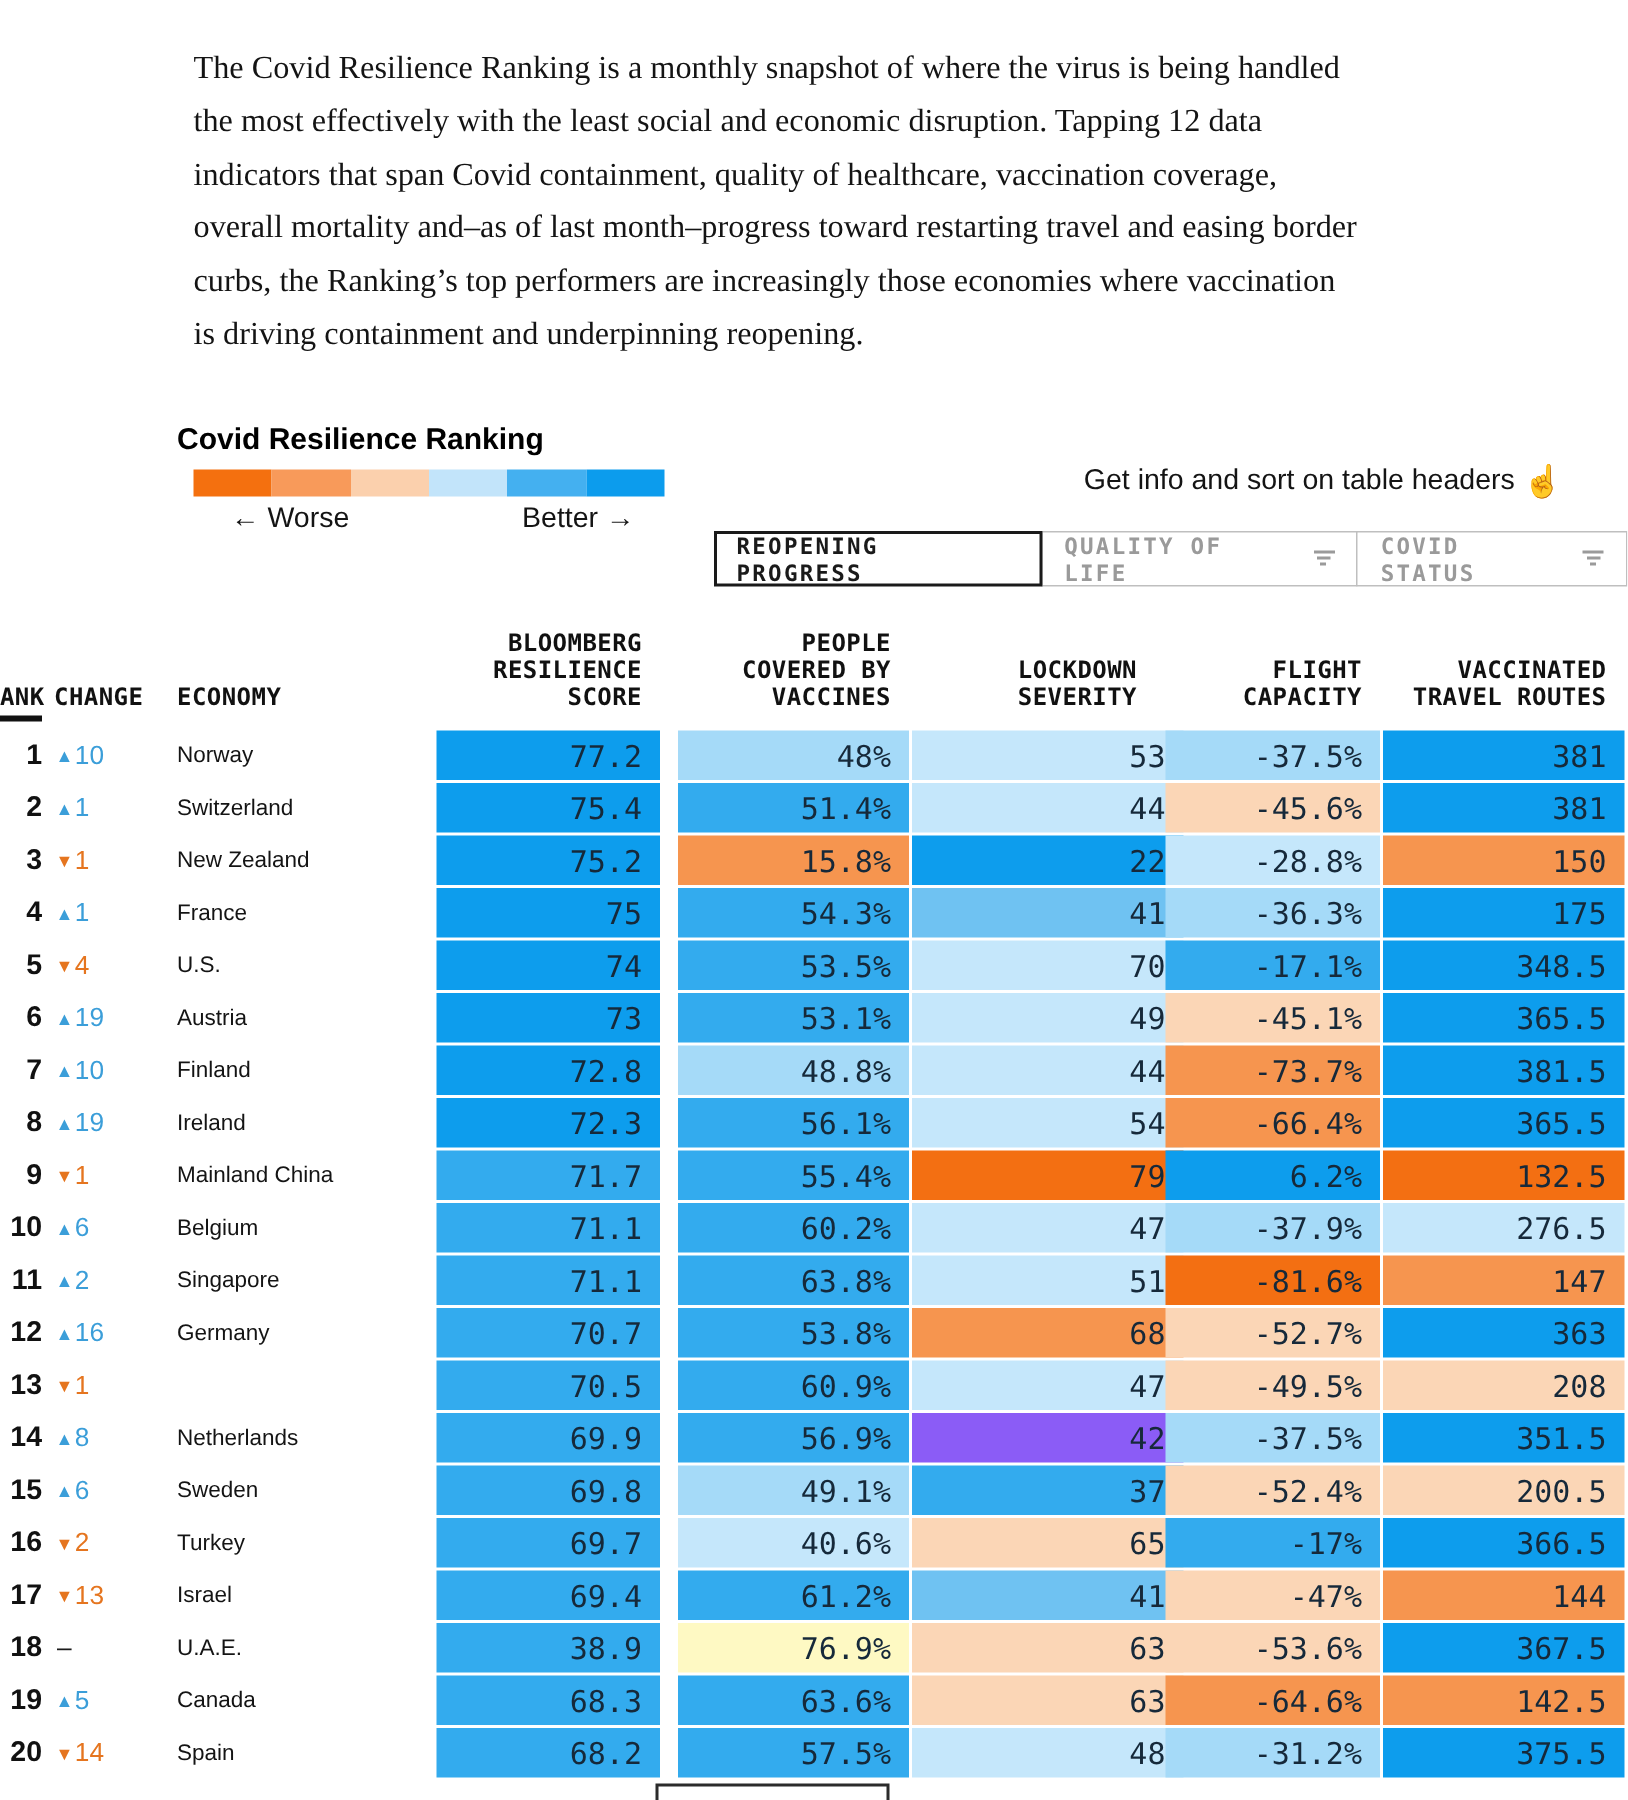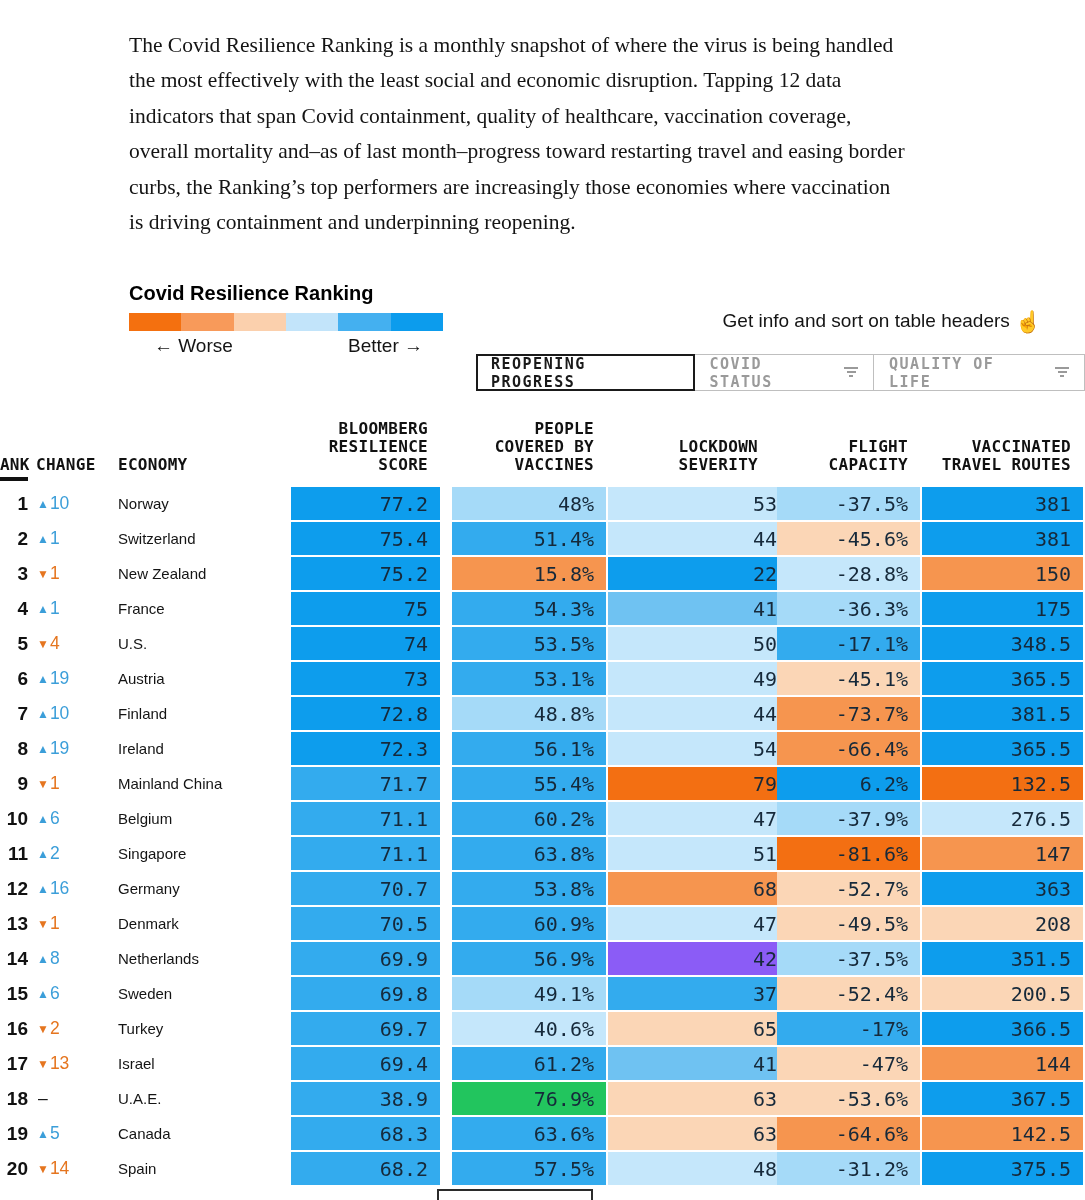--- a/index.html
+++ b/index.html
@@ -4,21 +4,21 @@
 <style>
   html,body{margin:0;padding:0;background:#fff;}
   #app{position:relative;width:1085px;height:1200px;overflow:hidden;background:#fff;
        font-family:"Liberation Sans",sans-serif;color:#111;}
 
   
   .intro{position:absolute;left:129px;top:6px;width:778px;
          font-family:"Liberation Serif",serif;font-size:21.5px;line-height:35.5px;color:#141414;}
 
   
-  .legend-title{position:absolute;left:129px;top:282px;font-size:20px;font-weight:bold;color:#000;}
+  .legend-title{position:absolute;left:118px;top:282px;font-size:20px;font-weight:bold;color:#000;}
   .gradient{position:absolute;left:129px;top:313px;width:314px;height:18px;display:flex;}
   .gradient span{flex:1 1 0;height:100%;}
   .legend-labels{position:absolute;left:129px;top:334px;width:314px;height:20px;overflow:hidden;
                  display:flex;justify-content:space-between;font-size:19px;line-height:24px;color:#141414;}
   .legend-labels .worse{padding-left:25px;}
   .legend-labels .better{padding-right:20px;}
 
   
   .info-hint{position:absolute;top:310px;right:43px;font-size:19px;color:#141414;display:flex;align-items:center;gap:6px;}
   .hand-ico{font-size:21px;line-height:21px;}
@@ -94,29 +94,29 @@
   <div class="info-hint">
     <span>Get info and sort on table headers</span>
     <span class="hand-ico">☝</span>
   </div>
 
   <div class="tabs">
     <div class="tab active">
       <span>REOPENING PROGRESS</span>
     </div>
     <div class="tab">
+      <span>QUALITY OF LIFE</span>
+      <span class="filter-ico">
+          <i></i>
+          <i></i>
+          <i></i>
+        </span>
+    </div>
+    <div class="tab">
       <span>COVID STATUS</span>
-      <span class="filter-ico">
-          <i></i>
-          <i></i>
-          <i></i>
-        </span>
-    </div>
-    <div class="tab">
-      <span>QUALITY OF LIFE</span>
       <span class="filter-ico">
           <i></i>
           <i></i>
           <i></i>
         </span>
     </div>
   </div>
 
   <div class="thead">
     <div class="th" id="h-rank">RANK</div>
@@ -189,21 +189,21 @@
 
   <div class="row">
     <div class="cell c-rank">5</div>
     <div class="cell c-change">
       <span class="arrow" style="color: rgb(229, 117, 31);">▼</span>
           <span class="chnum" style="color: rgb(229, 117, 31);">4</span>
     </div>
     <div class="cell c-economy">U.S.</div>
     <div class="cell num c-score" style="background: rgb(13, 157, 237);">74</div>
     <div class="cell num c-vaccines" style="background: rgb(51, 171, 238);">53.5%</div>
-    <div class="cell num c-lockdown" style="background: rgb(197, 231, 251);">50</div>
+    <div class="cell num c-lockdown" style="background: rgb(197, 231, 251);">70</div>
     <div class="cell num c-flight" style="background: rgb(51, 171, 238);">-17.1%</div>
     <div class="cell num c-routes" style="background: rgb(13, 157, 237);">348.5</div>
   </div>
 
   <div class="row">
     <div class="cell c-rank">6</div>
     <div class="cell c-change">
       <span class="arrow" style="color: rgb(59, 158, 217);">▲</span>
           <span class="chnum" style="color: rgb(59, 158, 217);">19</span>
     </div>
@@ -298,21 +298,20 @@
     <div class="cell num c-flight" style="background: rgb(251, 214, 182);">-52.7%</div>
     <div class="cell num c-routes" style="background: rgb(13, 157, 237);">363</div>
   </div>
 
   <div class="row">
     <div class="cell c-rank">13</div>
     <div class="cell c-change">
       <span class="arrow" style="color: rgb(229, 117, 31);">▼</span>
           <span class="chnum" style="color: rgb(229, 117, 31);">1</span>
     </div>
-    <div class="cell c-economy">Denmark</div>
     <div class="cell num c-score" style="background: rgb(51, 171, 238);">70.5</div>
     <div class="cell num c-vaccines" style="background: rgb(51, 171, 238);">60.9%</div>
     <div class="cell num c-lockdown" style="background: rgb(197, 231, 251);">47</div>
     <div class="cell num c-flight" style="background: rgb(251, 214, 182);">-49.5%</div>
     <div class="cell num c-routes" style="background: rgb(251, 214, 182);">208</div>
   </div>
 
   <div class="row">
     <div class="cell c-rank">14</div>
     <div class="cell c-change">
@@ -370,21 +369,21 @@
   </div>
 
   <div class="row">
     <div class="cell c-rank">18</div>
     <div class="cell c-change">
       <span class="arrow"></span>
           <span class="chnum" style="color: rgb(26, 26, 26);">–</span>
     </div>
     <div class="cell c-economy">U.A.E.</div>
     <div class="cell num c-score" style="background: rgb(51, 171, 238);">38.9</div>
-    <div class="cell num c-vaccines" style="background: #22c55e;">76.9%</div>
+    <div class="cell num c-vaccines" style="background: #fef9c3;">76.9%</div>
     <div class="cell num c-lockdown" style="background: rgb(251, 214, 182);">63</div>
     <div class="cell num c-flight" style="background: rgb(251, 214, 182);">-53.6%</div>
     <div class="cell num c-routes" style="background: rgb(13, 157, 237);">367.5</div>
   </div>
 
   <div class="row">
     <div class="cell c-rank">19</div>
     <div class="cell c-change">
       <span class="arrow" style="color: rgb(59, 158, 217);">▲</span>
           <span class="chnum" style="color: rgb(59, 158, 217);">5</span>

